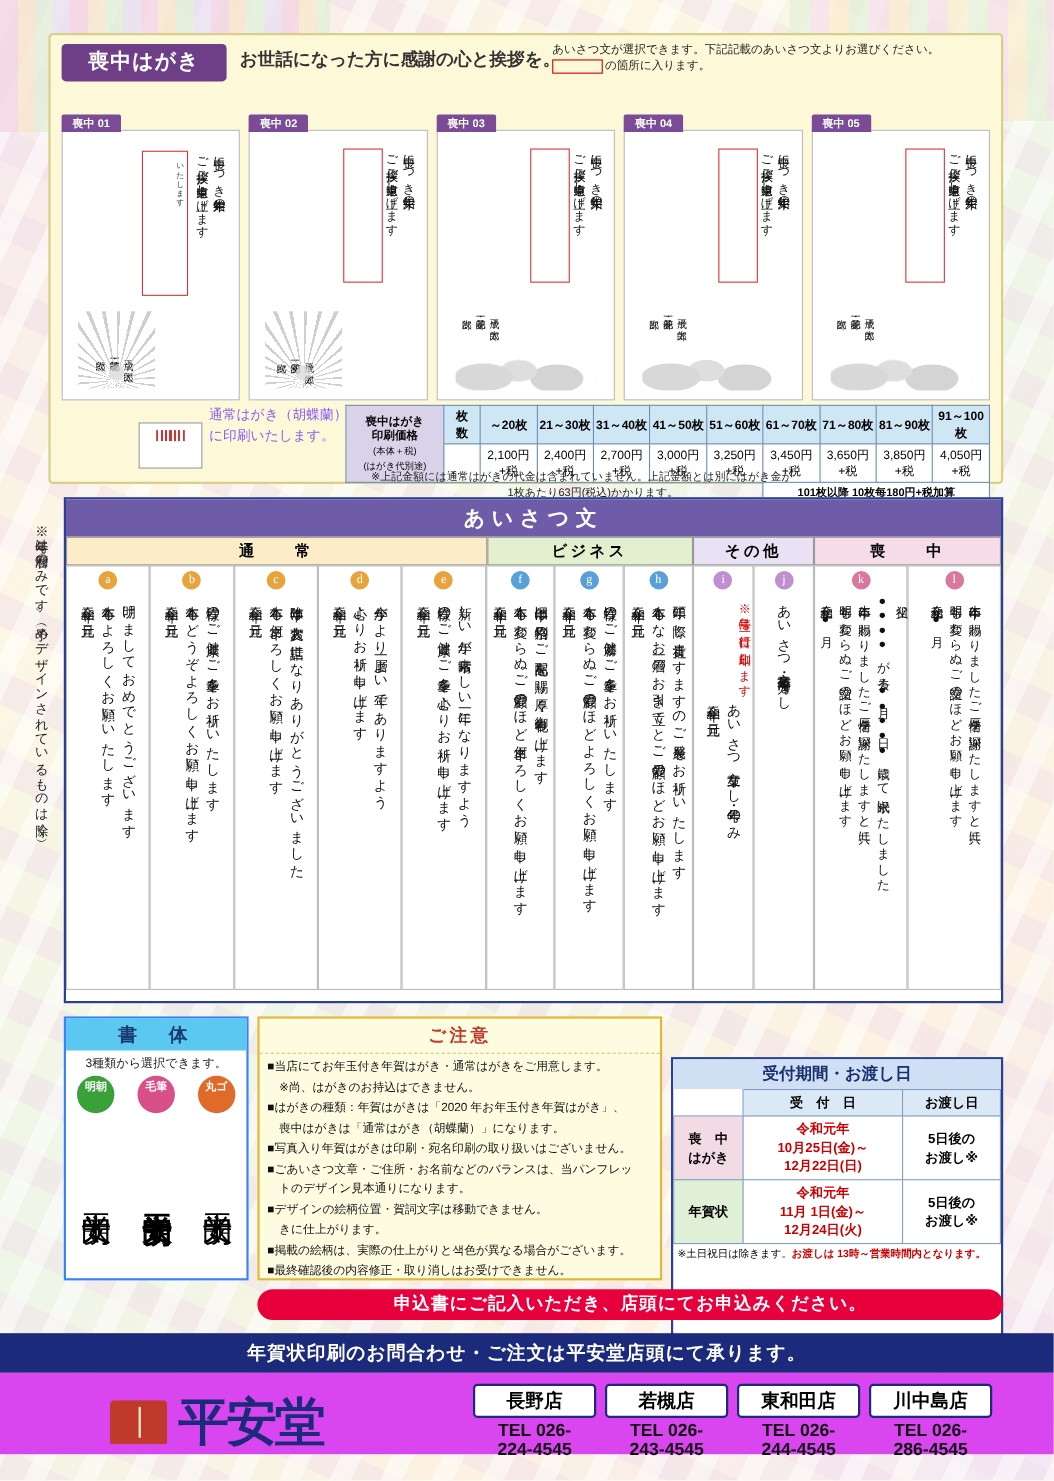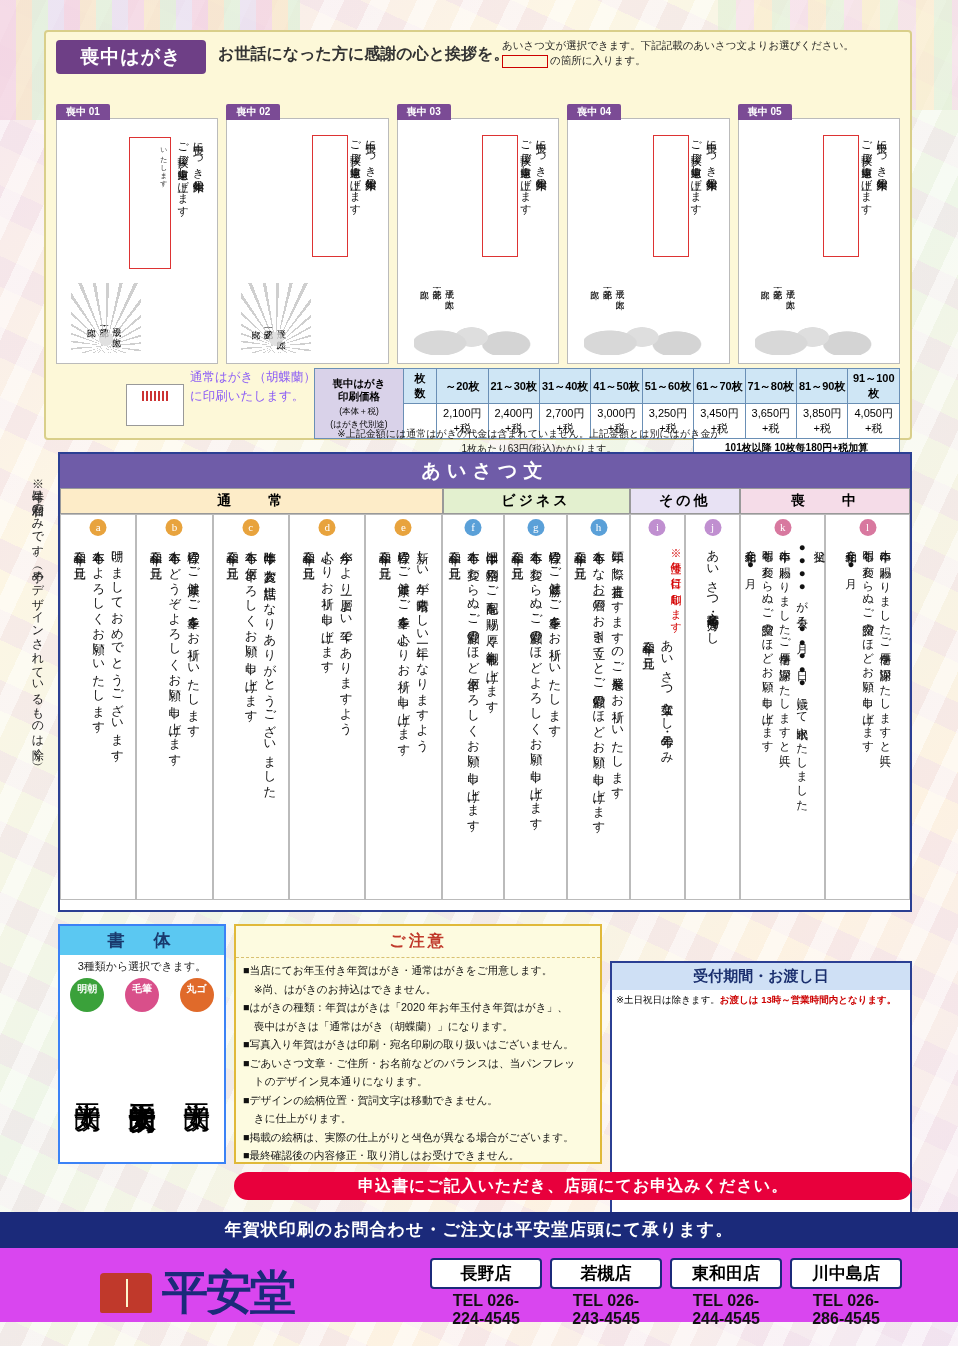--- a/index.html
+++ b/index.html
@@ -452,20 +452,46 @@
     <p>　トのデザイン見本通りになります。</p>
     <p>■デザインの絵柄位置・賀詞文字は移動できません。</p>
     <p>　きに仕上がります。</p>
     <p>■掲載の絵柄は、実際の仕上がりと색色が異なる場合がございます。</p>
     <p>■最終確認後の内容修正・取り消しはお受けできません。</p>
   </div>
 </div>
 
 <div class="block" id="schedule">
   <div class="sc-title">受付期間・お渡し日</div>
+  <table>
+    <tbody>
+        <tr>
+      <td class="sc-h" style="background:#fff;border-left:none;border-top:none;"></td>
+      <td class="sc-h">受　付　日</td>
+      <td class="sc-h">お渡し日</td>
+    </tr>
+    <tr>
+      <td class="sc-lbl" style="white-space:pre-line">喪　中
+はがき</td>
+      <td class="sc-red" style="white-space:pre-line">令和元年
+10月25日(金)～
+12月22日(日)</td>
+      <td style="white-space:pre-line;font-weight:bold">5日後の
+お渡し※</td>
+    </tr>
+    <tr>
+      <td class="sc-lbl2">年賀状</td>
+      <td class="sc-red" style="white-space:pre-line">令和元年
+11月 1日(金)～
+12月24日(火)</td>
+      <td style="white-space:pre-line;font-weight:bold">5日後の
+お渡し※</td>
+    </tr>
+  </tbody>
+    </table>
   <div class="sc-note">
     <span>※土日祝日は除きます。</span><b>お渡しは 13時～営業時間内となります。</b>
   </div>
 </div>
 
 <div class="block" id="apply-bar">申込書にご記入いただき、店頭にてお申込みください。</div>
 
 <div class="block" id="footer-bar">年賀状印刷のお問合わせ・ご注文は平安堂店頭にて承ります。</div>
 <div class="block" id="footer">
   <div class="logo">

